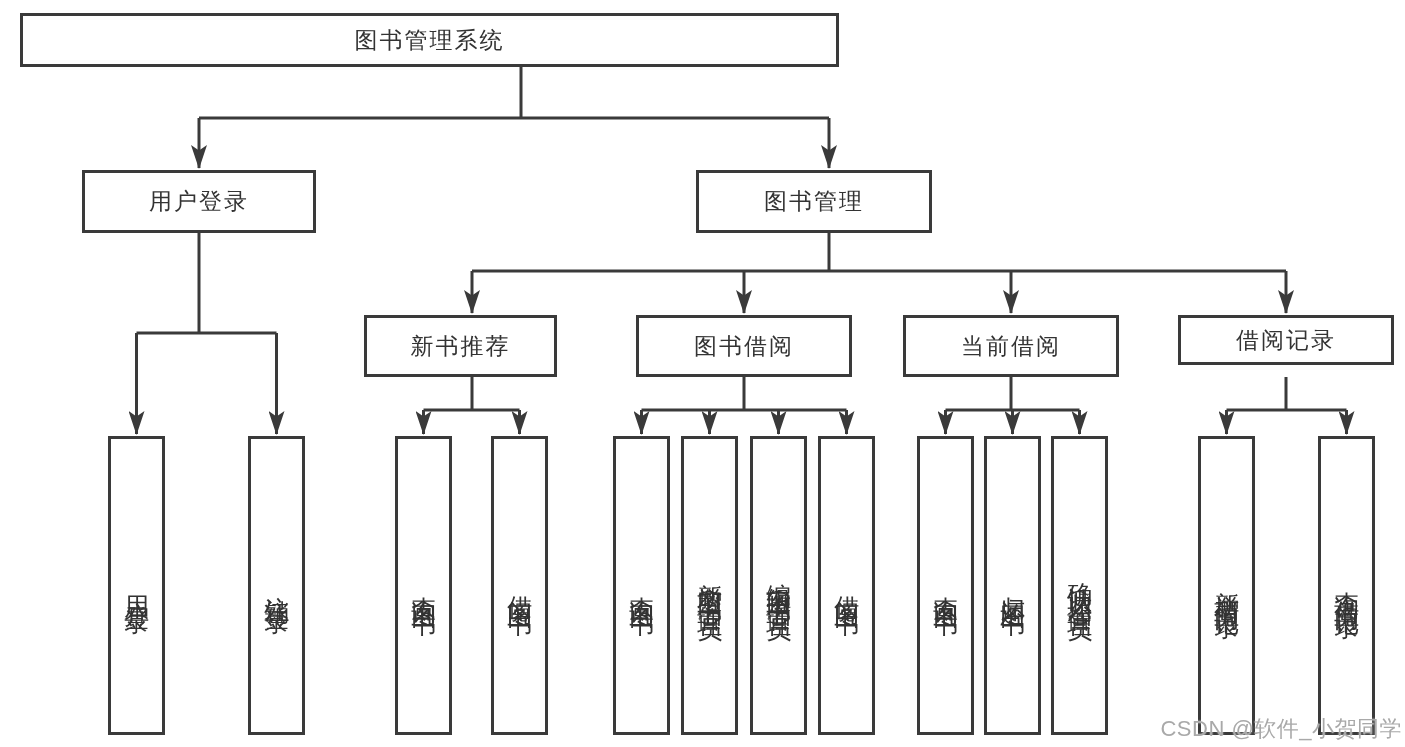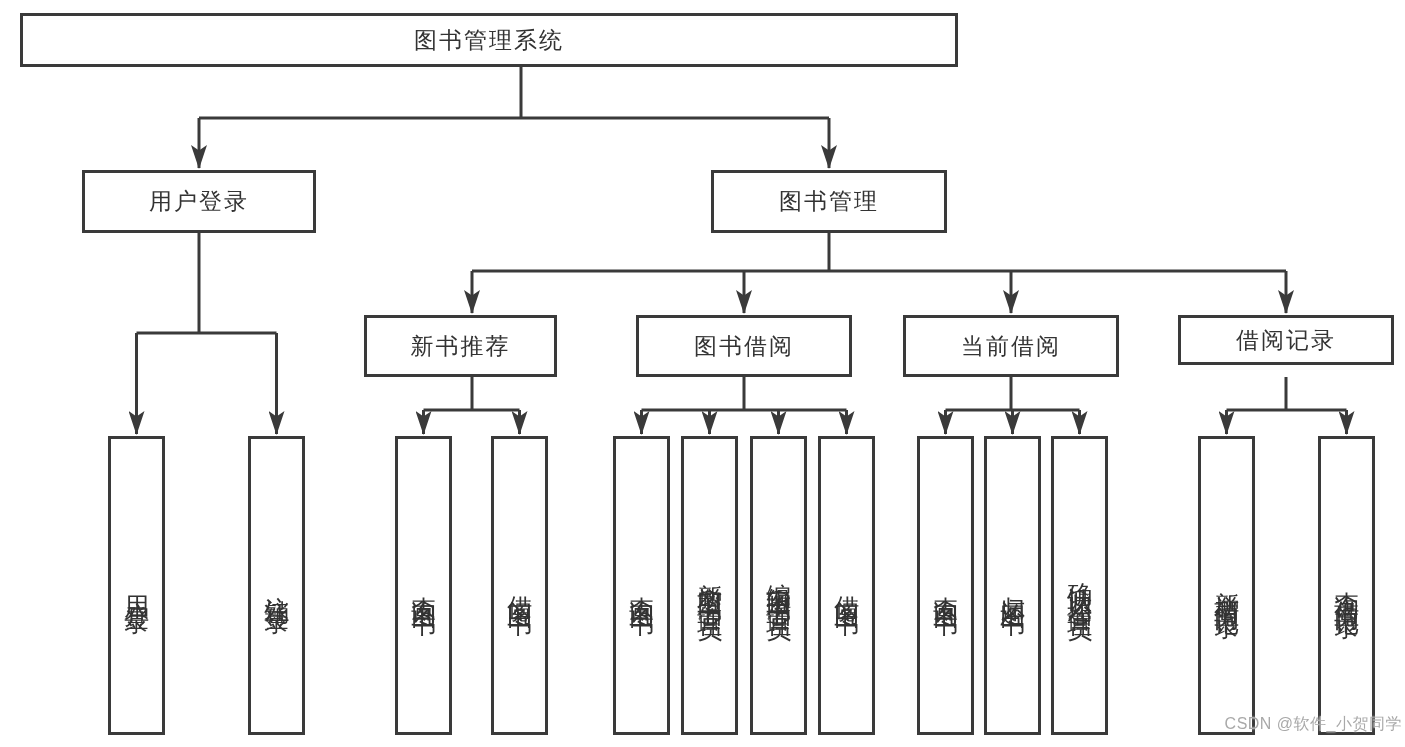--- a/index.html
+++ b/index.html
@@ -11,37 +11,37 @@
   .node{
     position:absolute;box-sizing:border-box;background:#ffffff;
     border:3px solid #3a3a3a;display:flex;align-items:center;justify-content:center;
   }
   .hlabel{font-size:23px;letter-spacing:2px;white-space:nowrap;color:#333;}
   .vtext{
     writing-mode:vertical-lr;text-orientation:mixed;
     font-size:25px;letter-spacing:5px;line-height:1.1;color:#333;
   }
   
-  #n-root{left:20px;top:13px;width:938px;height:54px;font-family:Liberation Mono, monospace;}
+  #n-root{left:20px;top:13px;width:819px;height:54px;font-family:Liberation Mono, monospace;}
   #n-user-login{left:82px;top:170px;width:234px;height:63px;}
-  #n-book-mgmt{left:711px;top:170px;width:236px;height:63px;}
+  #n-book-mgmt{left:696px;top:170px;width:236px;height:63px;}
   
   #n-new-book{left:364px;top:315px;width:193px;height:62px;}
   #n-book-borrow{left:636px;top:315px;width:216px;height:62px;}
   #n-current-borrow{left:903px;top:315px;width:216px;height:62px;}
   #n-borrow-records{left:1178px;top:315px;width:216px;height:50px;}
   
   .leaf{top:436px;width:57px;height:299px;}
   #l-a1{left:108px;} #l-a2{left:248px;}
   #l-b1{left:395px;} #l-b2{left:491px;}
   #l-c1{left:613px;} #l-c2{left:681px;} #l-c3{left:750px;} #l-c4{left:818px;}
   #l-d1{left:917px;} #l-d2{left:984px;} #l-d3{left:1051px;}
   #l-e1{left:1198px;} #l-e2{left:1318px;}
   .watermark{
-    position:absolute;top:714px;right:3px;font-size:16px;color:#a9a9a9;
+    position:absolute;top:714px;right:3px;font-size:22px;color:#a9a9a9;
     letter-spacing:0.5px;text-shadow:0 0 2px #ffffff;white-space:nowrap;
   }
 </style>
 </head>
 <body>
 
 <div class="canvas">
 
   <svg class="wires" width="1405" height="747" viewBox="0 0 1405 747">
     <defs>

